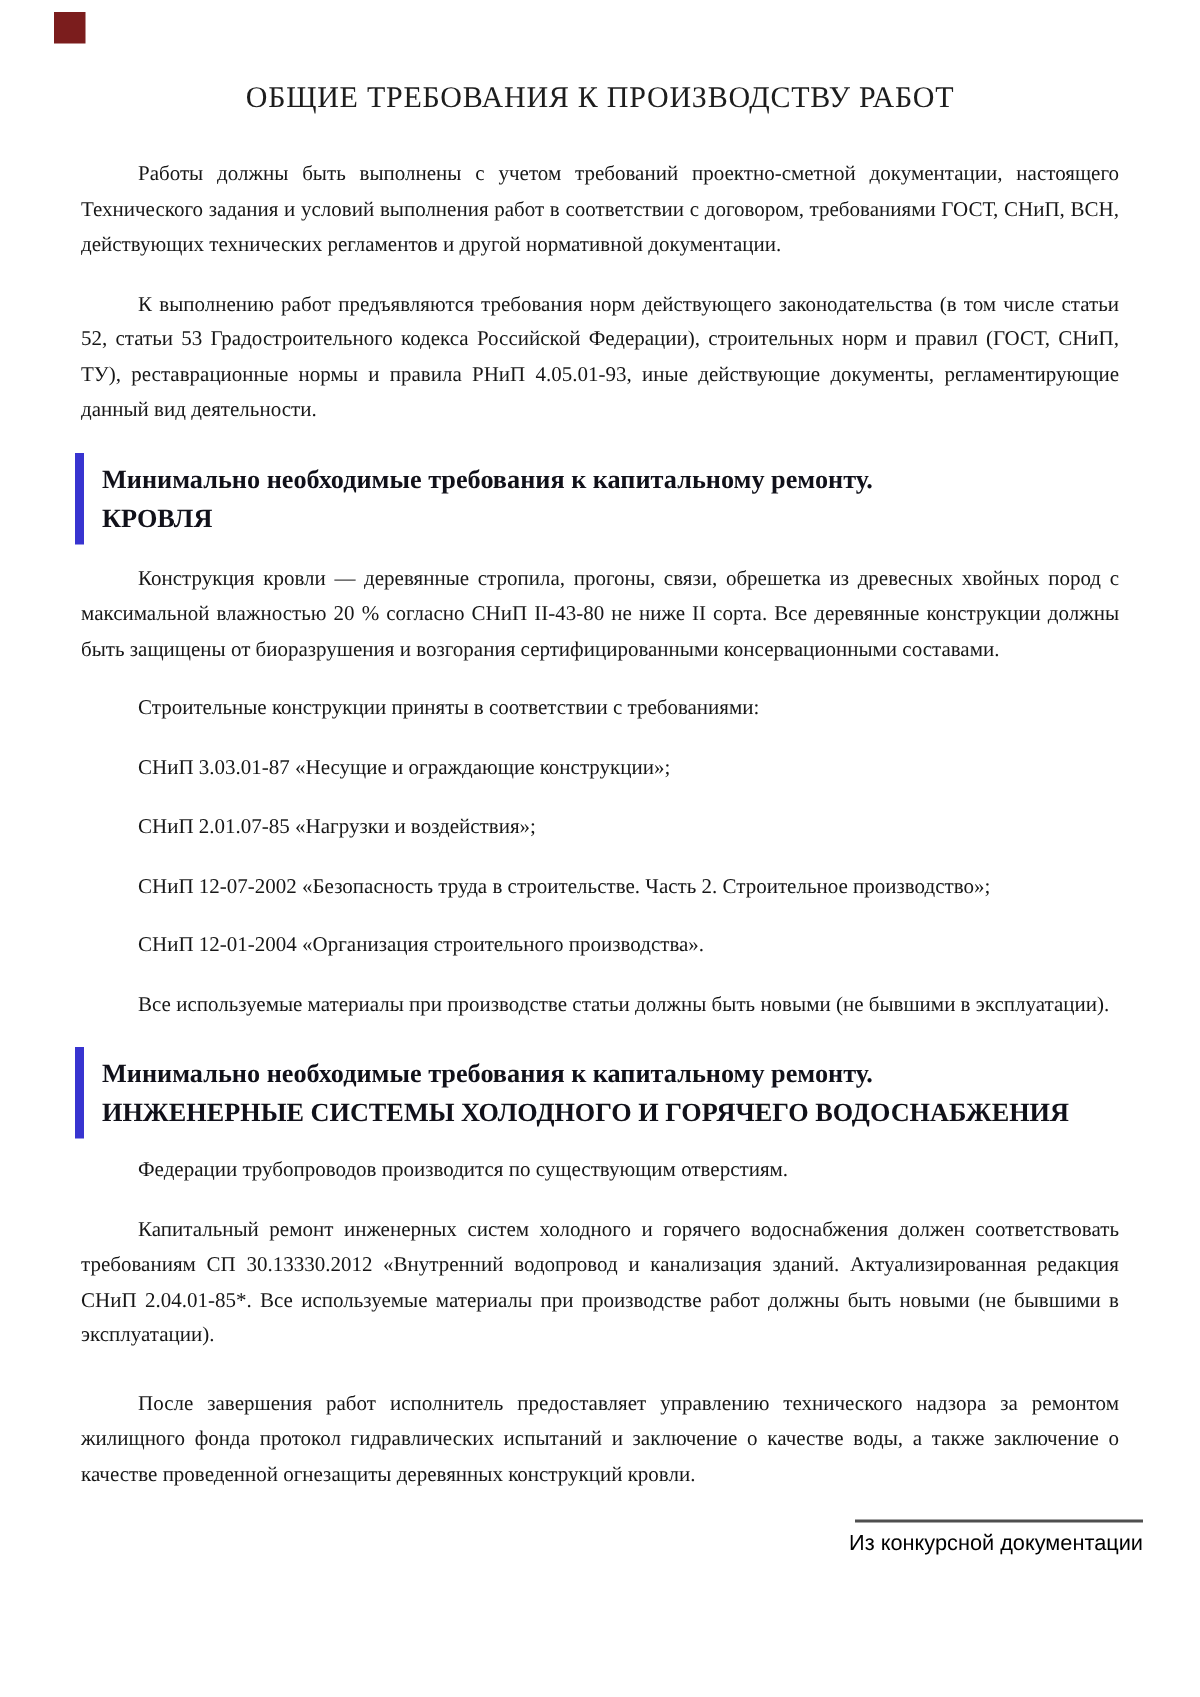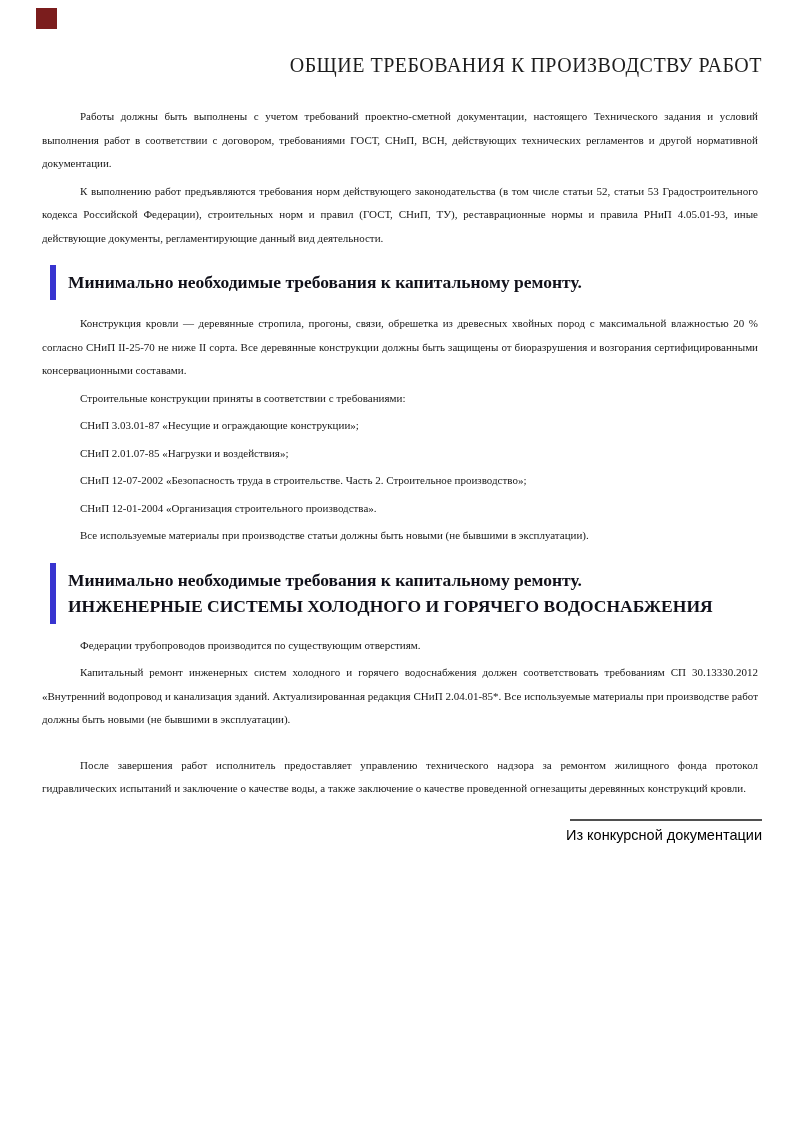--- a/index.html
+++ b/index.html
@@ -14,25 +14,25 @@
   .marker {
     position: absolute; left: 36px; top: 8px;
     width: 21px; height: 21px;
     background: #7b1d1d;
   }
   .content { padding: 0 38px; }
   .title {
     margin: 52px 0 0 0;
     font-size: 20px; font-weight: 400;
     line-height: 27px; letter-spacing: 0.5px;
-    text-align: right; color: #1d1d1d;
+    text-align: center; color: #1d1d1d;
   }
   .p {
-    margin: 4px;
-    font-size: 11px; line-height: 23.5px;
+    margin: 16px;
+    font-size: 14px; line-height: 23.5px;
     text-align: justify; text-indent: 38px;
   }
   .mt26 { margin-top: 26px; }
   .mt12 { margin-top: 12px; }
   .mt10 { margin-top: 10px; }
   .mt22 { margin-top: 22px; }
   .heading {
     position: relative;
     margin-top: 15px;
     padding: 4px 0 5px 30px;
@@ -70,22 +70,23 @@
 
   <h1 class="title">ОБЩИЕ ТРЕБОВАНИЯ К ПРОИЗВОДСТВУ РАБОТ</h1>
 
   <p class="p mt26">Работы должны быть выполнены с учетом требований проектно-сметной документации, настоящего Технического задания и условий выполнения работ в соответствии с договором, требованиями ГОСТ, СНиП, ВСН, действующих технических регламентов и другой нормативной документации.</p>
   <p class="p">К выполнению работ предъявляются требования норм действующего законодательства (в том числе статьи 52, статьи 53 Градостроительного кодекса Российской Федерации), строительных норм и правил (ГОСТ, СНиП, ТУ), реставрационные нормы и правила РНиП 4.05.01-93, иные действующие документы, регламентирующие данный вид деятельности.</p>
 
   <section>
     <div class="heading">
       <div class="bar"></div>
       <div class="hl">Минимально необходимые требования к капитальному ремонту.</div>
+      <div class="hl">КРОВЛЯ</div>
     </div>
-    <p class="p mt12">Конструкция кровли — деревянные стропила, прогоны, связи, обрешетка из древесных хвойных пород с максимальной влажностью 20 % согласно СНиП II-25-70 не ниже II сорта. Все деревянные конструкции должны быть защищены от биоразрушения и возгорания сертифицированными консервационными составами.</p>
+    <p class="p mt12">Конструкция кровли — деревянные стропила, прогоны, связи, обрешетка из древесных хвойных пород с максимальной влажностью 20 % согласно СНиП II-43-80 не ниже II сорта. Все деревянные конструкции должны быть защищены от биоразрушения и возгорания сертифицированными консервационными составами.</p>
     <p class="p">Строительные конструкции приняты в соответствии с требованиями:</p>
     <p class="p">СНиП 3.03.01-87 «Несущие и ограждающие конструкции»;</p>
     <p class="p">СНиП 2.01.07-85 «Нагрузки и воздействия»;</p>
     <p class="p">СНиП 12-07-2002 «Безопасность труда в строительстве. Часть 2. Строительное производство»;</p>
     <p class="p">СНиП 12-01-2004 «Организация строительного производства».</p>
     <p class="p">Все используемые материалы при производстве статьи должны быть новыми (не бывшими в эксплуатации).</p>
   </section>
 
   <section>
     <div class="heading">

